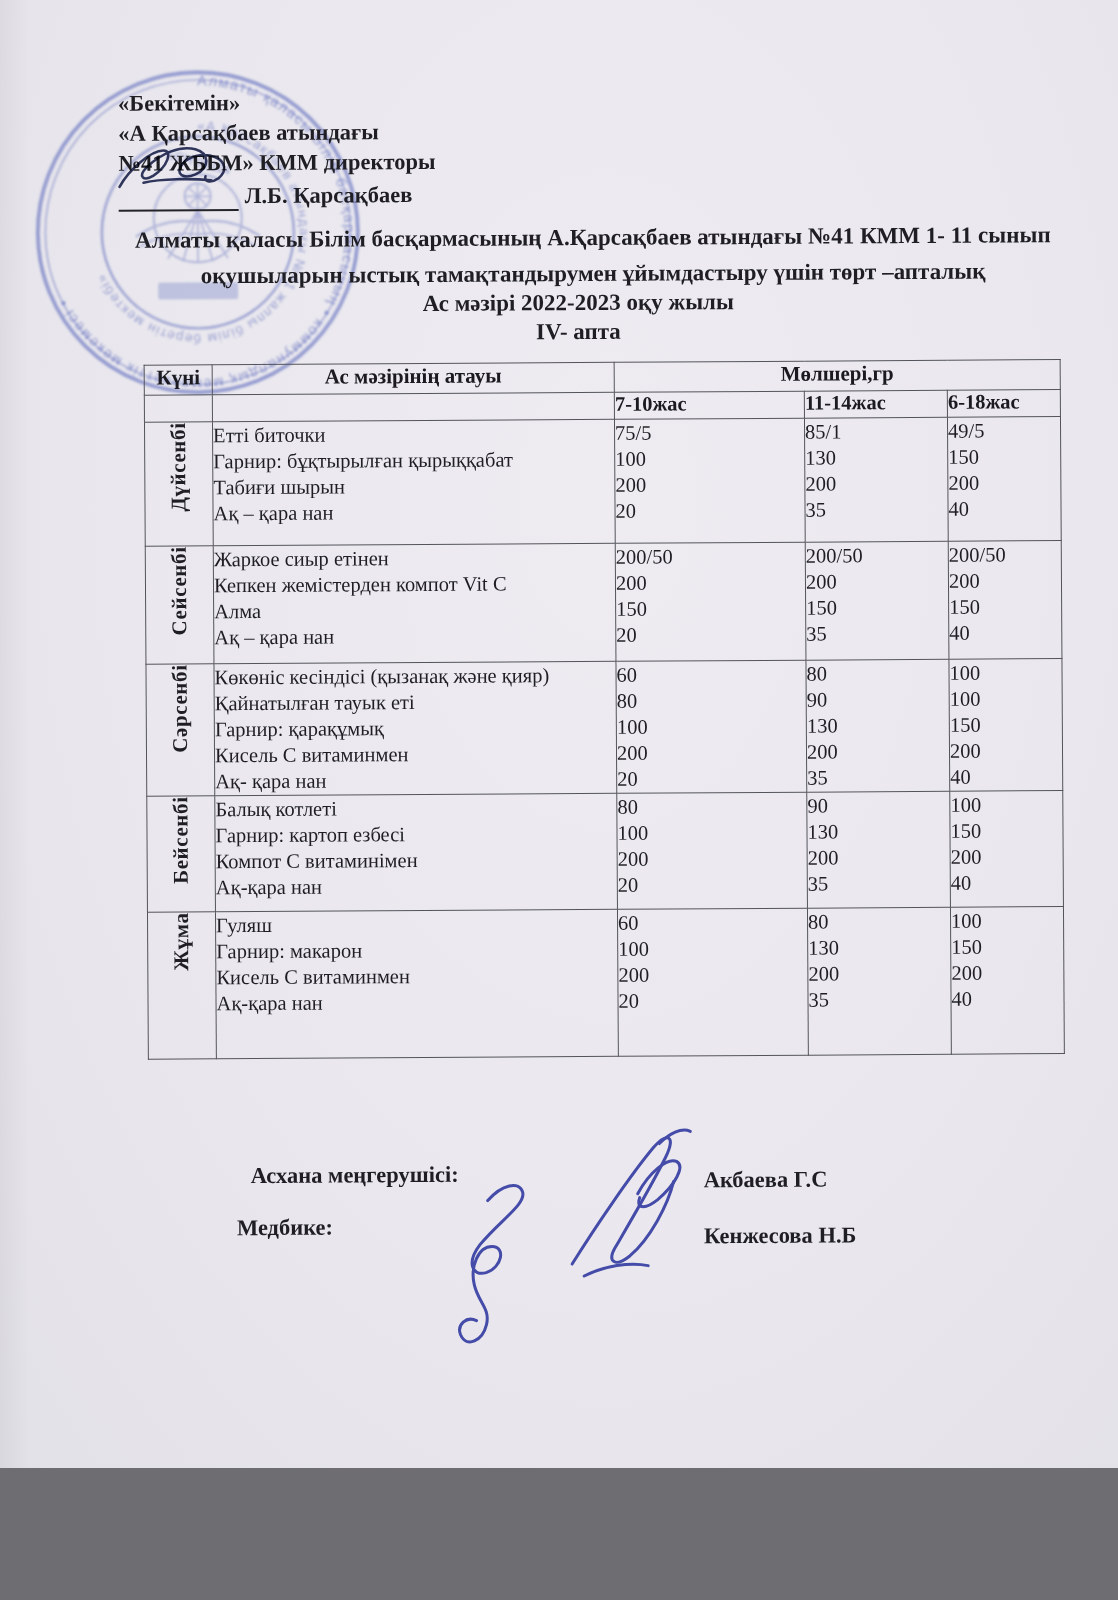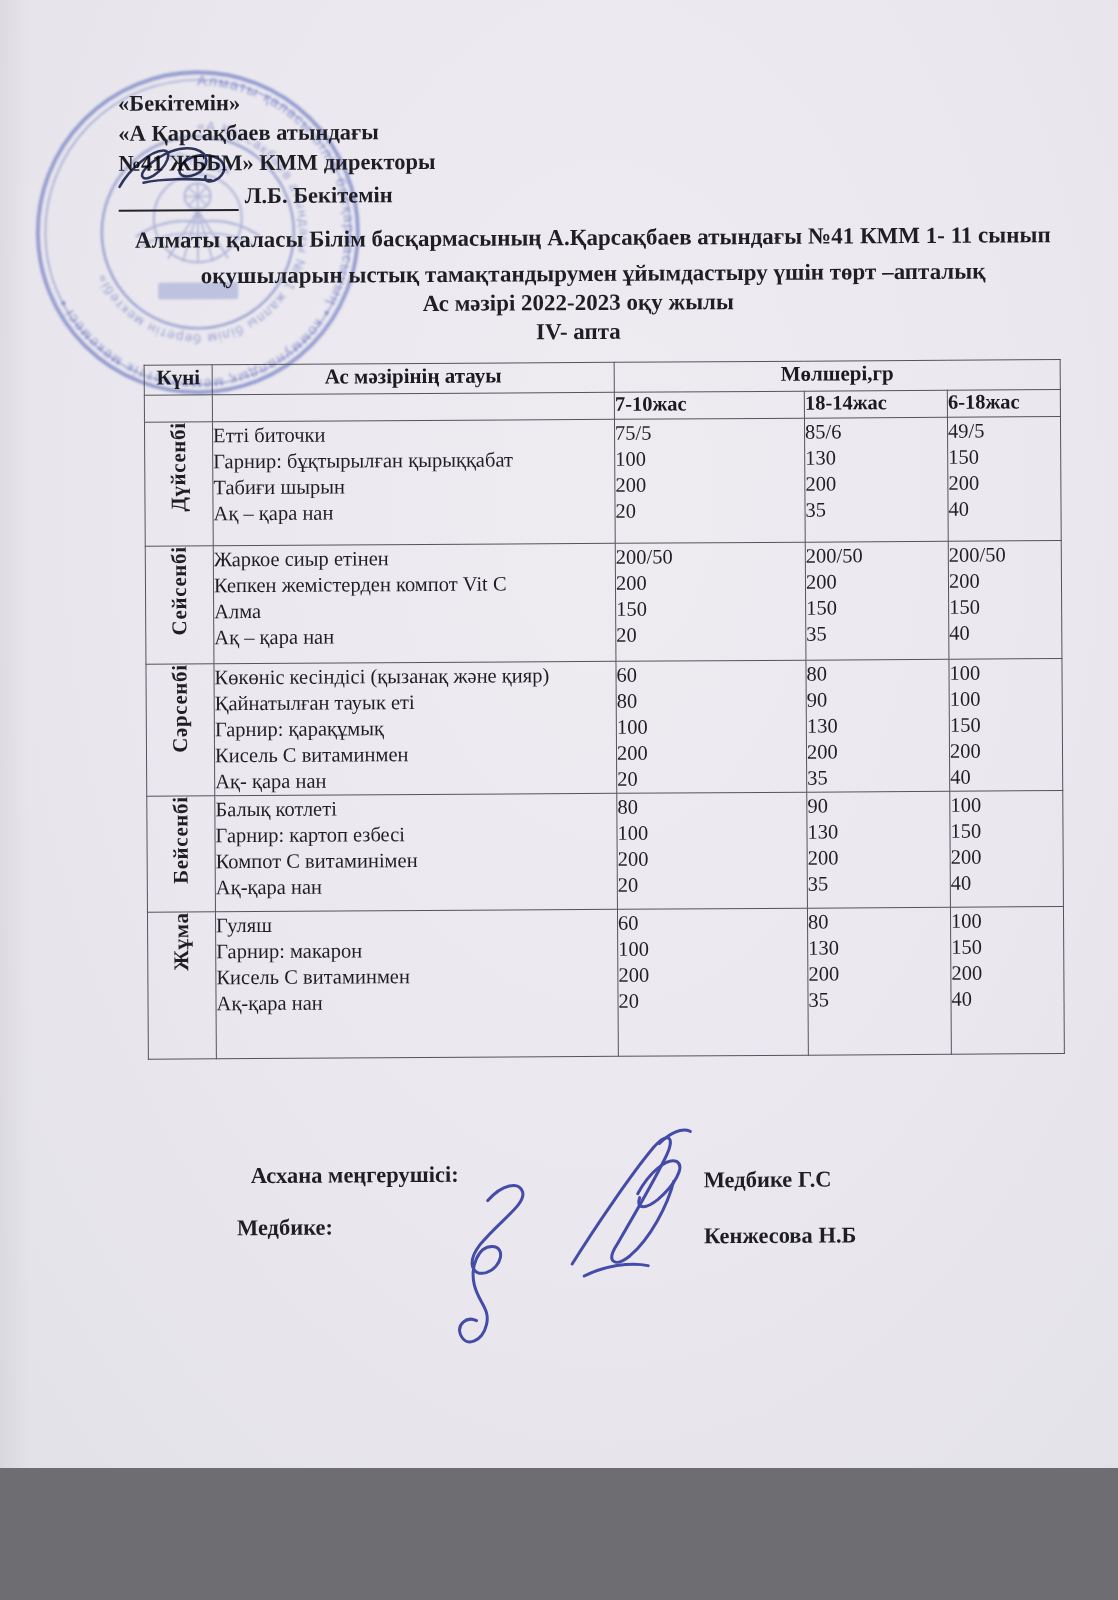--- a/index.html
+++ b/index.html
@@ -92,21 +92,21 @@
         <text x="182" y="116" font-size="13" text-anchor="middle" opacity=".55" transform="rotate(15 182 116)">БСН 96114</text>
       </g>
     </svg>
 
     <div class="approval">
       <div>«Бекітемін»</div>
       <div>«А Қарсақбаев атындағы</div>
       <div>№41 ЖББМ» КММ директоры</div>
       <div class="sig-row">
         <span class="underline"></span>
-        <span>Л.Б. Бекітемін</span>
+        <span>Л.Б. Қарсақбаев</span>
       </div>
     </div>
 
     <svg class="director-sig" viewBox="0 0 160 66" aria-hidden="true">
       <g fill="none" stroke="#20274f" stroke-width="2.6" stroke-linecap="round" opacity=".92">
         <path d="M6,48 C16,30 38,12 50,12 C60,12 54,28 40,37 C30,43 24,38 33,29 C48,14 68,7 82,11 C96,15 97,29 82,36 C70,41 62,36 68,27 C74,18 90,14 102,19 C112,23 114,33 105,40 C98,45 90,44 92,38"></path>
         <path d="M30,44 C48,40 78,40 98,42"></path>
       </g>
     </svg>
 
@@ -131,41 +131,41 @@
       <thead>
         <tr class="hrow1">
           <th class="h-day" rowspan="1">Күні</th>
           <th class="h-menu">Ас мәзірінің атауы</th>
           <th class="h-portion" colspan="3">Мөлшері,гр</th>
         </tr>
         <tr class="hrow2">
           <td></td>
           <td></td>
           <td class="age-cell">7-10жас</td>
-          <td class="age-cell">18-14жас</td>
+          <td class="age-cell">11-14жас</td>
           <td class="age-cell">6-18жас</td>
         </tr>
       </thead>
       <tbody>
           <tr style="height: 124px;">
             <td class="day-cell"><span class="vert">Дүйсенбі</span></td>
             <td class="menu-cell">
               <div>Етті биточки</div>
               <div>Гарнир: бұқтырылған қырыққабат</div>
               <div>Табиғи шырын</div>
               <div>Ақ – қара  нан</div>
             </td>
             <td class="val-cell">
               <div>75/5</div>
               <div>100</div>
               <div>200</div>
               <div>20</div>
             </td>
             <td class="val-cell">
-              <div>85/6</div>
+              <div>85/1</div>
               <div>130</div>
               <div>200</div>
               <div>35</div>
             </td>
             <td class="val-cell">
               <div>49/5</div>
               <div>150</div>
               <div>200</div>
               <div>40</div>
             </td>
@@ -279,21 +279,21 @@
               <div>100</div>
               <div>150</div>
               <div>200</div>
               <div>40</div>
             </td>
           </tr>
         </tbody>
     </table>
 
     <div class="f-text f-label1">Асхана меңгерушісі:</div>
-    <div class="f-text f-name1">Медбике Г.С</div>
+    <div class="f-text f-name1">Акбаева Г.С</div>
     <div class="f-text f-label2">Медбике:</div>
     <div class="f-text f-name2">Кенжесова  Н.Б</div>
 
     <svg class="sig-blue sig-a" viewBox="0 0 160 190" aria-hidden="true">
       <g fill="none" stroke="#323aa0" stroke-width="3" stroke-linecap="round" opacity=".9">
         <path d="M66,28 C80,12 98,8 101,20 C104,32 78,48 58,72 C44,90 50,104 64,100 C80,95 84,74 70,74 C56,74 48,94 52,112 C56,130 68,136 64,152 C60,168 44,176 38,162 C34,152 44,143 54,148"></path>
       </g>
     </svg>
     <svg class="sig-blue sig-b" viewBox="0 0 175 195" aria-hidden="true">
       <g fill="none" stroke="#323aa0" stroke-width="3" stroke-linecap="round" opacity=".9">

